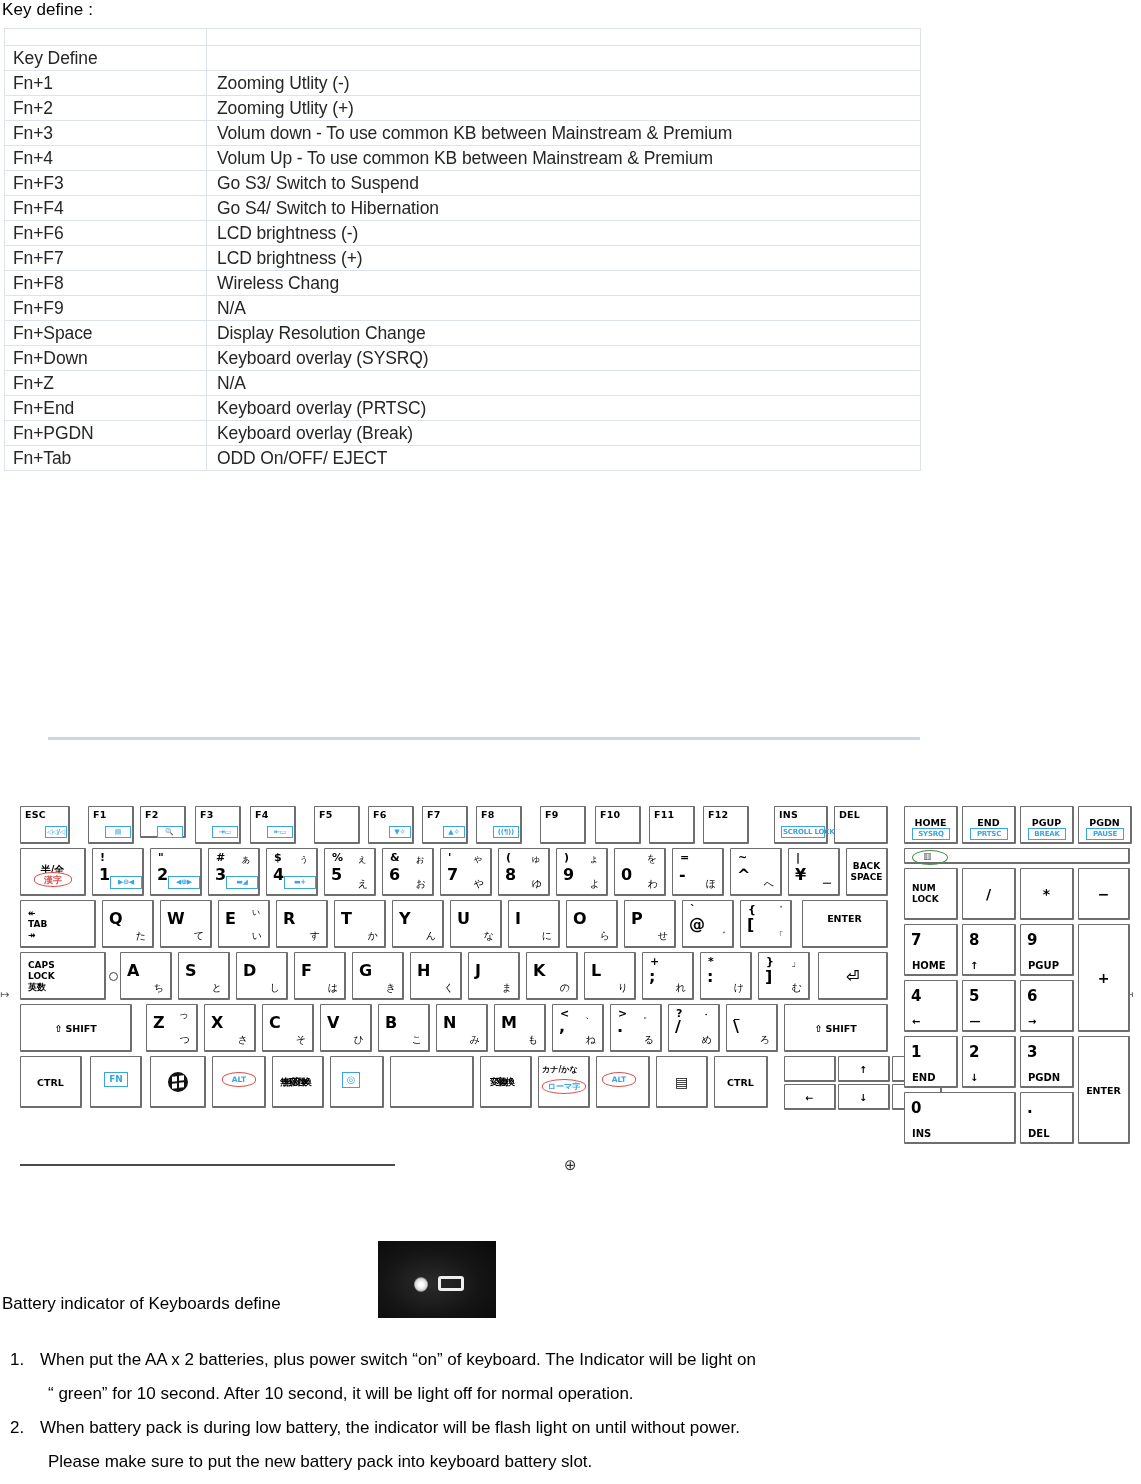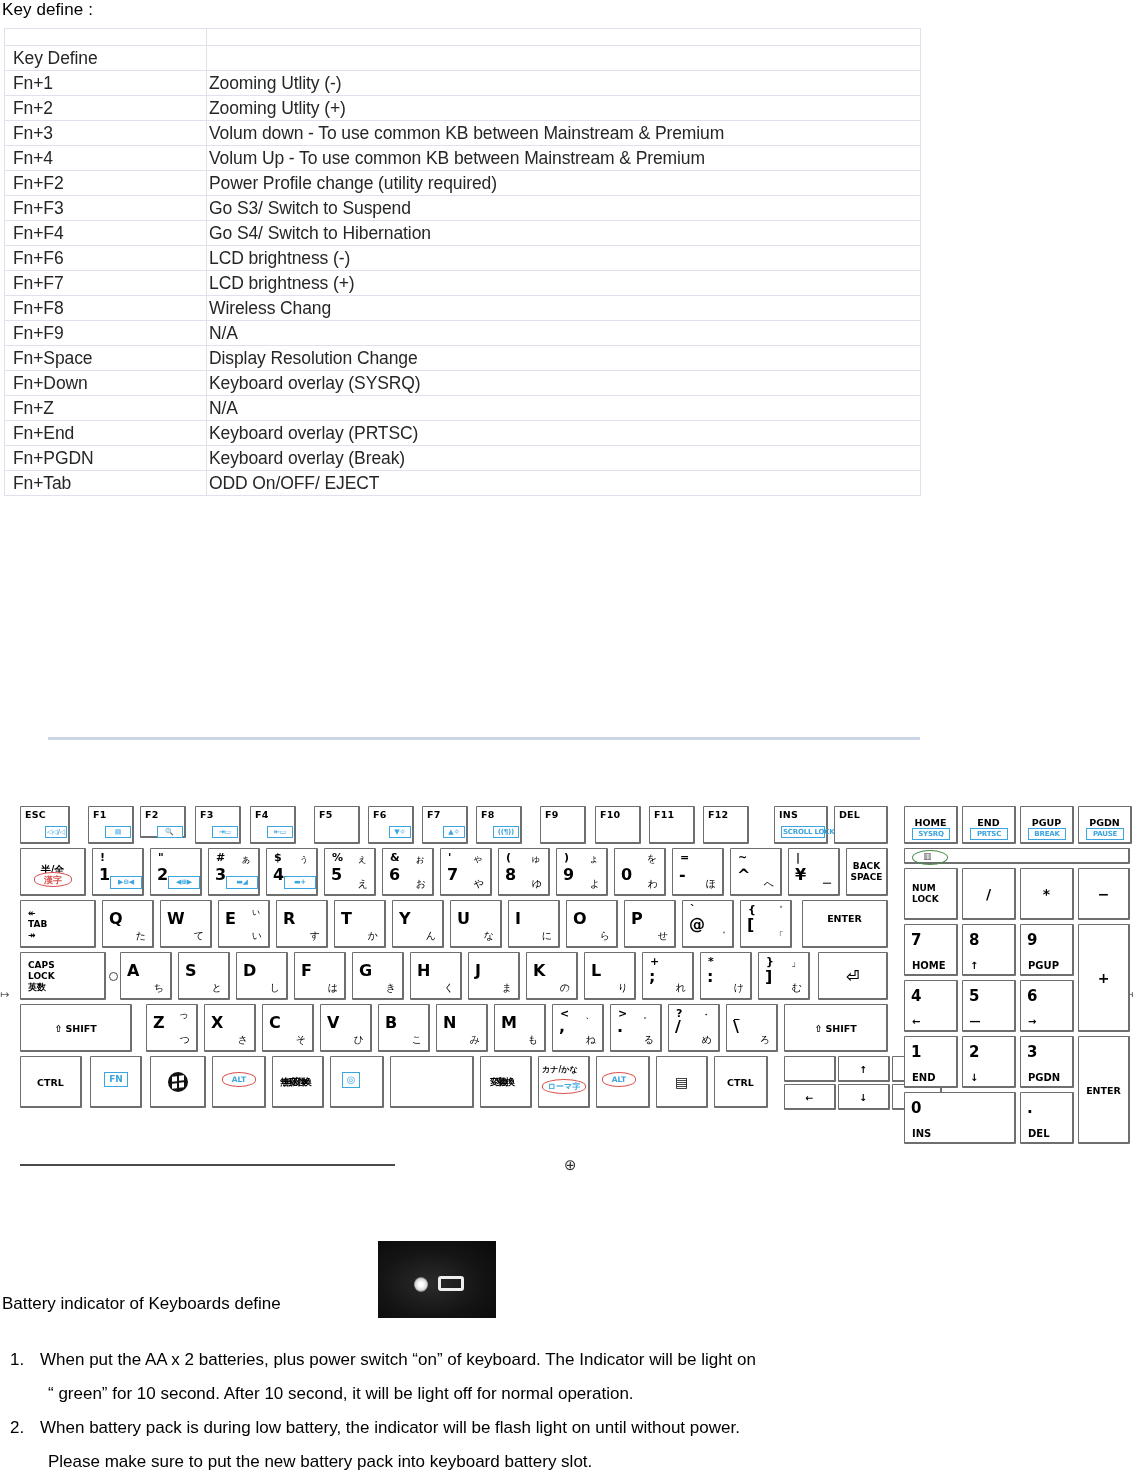--- a/index.html
+++ b/index.html
@@ -23,21 +23,21 @@
   .kd-table col.c1{width:202px;}
   .kd-table col.c2{width:714px;}
   .kd-table td{
     border:1px solid #dde2ec;
     height:24px; padding:0 0 0 8px;
     font-size:17.5px; color:#262626;
     vertical-align:middle; white-space:nowrap;
     letter-spacing:-.1px;
   }
   .kd-table tr.spacer td{height:16px;border-bottom:1px solid #dde2ec;}
-  .kd-table td.desc{padding-left:2px;}
+  .kd-table td.desc{padding-left:10px;}
   .table-underline{
     position:absolute; left:48px; top:737px; width:872px; height:3px;
     background:#cdd6e6;
   }
 
   
   .kb{
     position:absolute; left:12px; top:806px;
     width:1118px; height:356px;
     font-family:"DejaVu Sans", sans-serif;
@@ -151,24 +151,20 @@
         <td>Fn+2</td>
         <td class="desc">Zooming Utlity (+)</td>
       </tr>
       <tr>
         <td>Fn+3</td>
         <td class="desc">Volum down - To use common KB between Mainstream &amp; Premium</td>
       </tr>
       <tr>
         <td>Fn+4</td>
         <td class="desc">Volum Up - To use common KB between Mainstream &amp; Premium</td>
-      </tr>
-      <tr>
-        <td>Fn+F2</td>
-        <td class="desc">Power Profile change (utility required)</td>
       </tr>
       <tr>
         <td>Fn+F3</td>
         <td class="desc">Go S3/ Switch to Suspend</td>
       </tr>
       <tr>
         <td>Fn+F4</td>
         <td class="desc">Go S4/ Switch to Hibernation</td>
       </tr>
       <tr>

